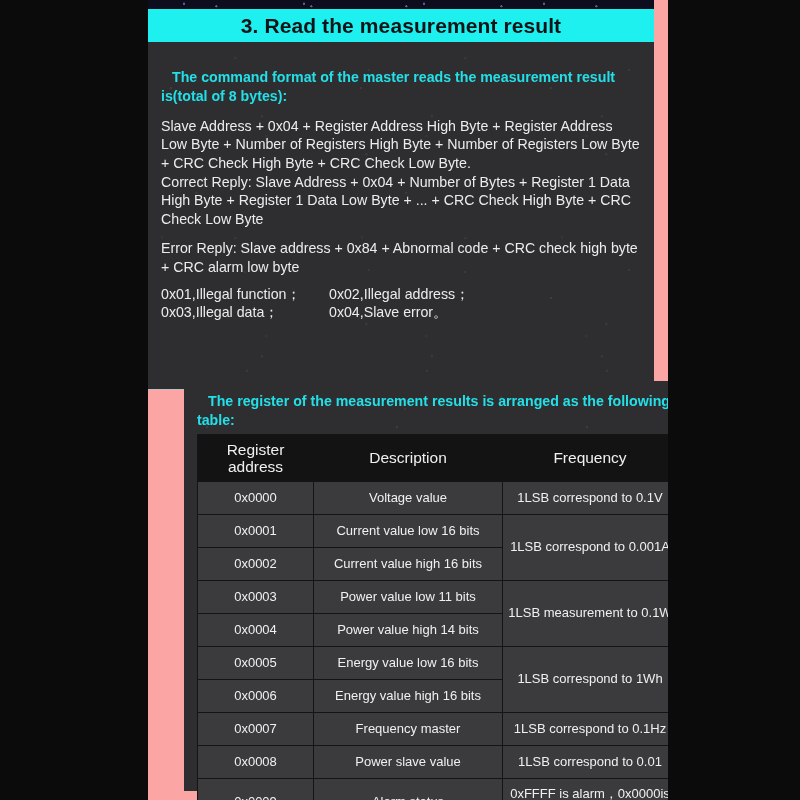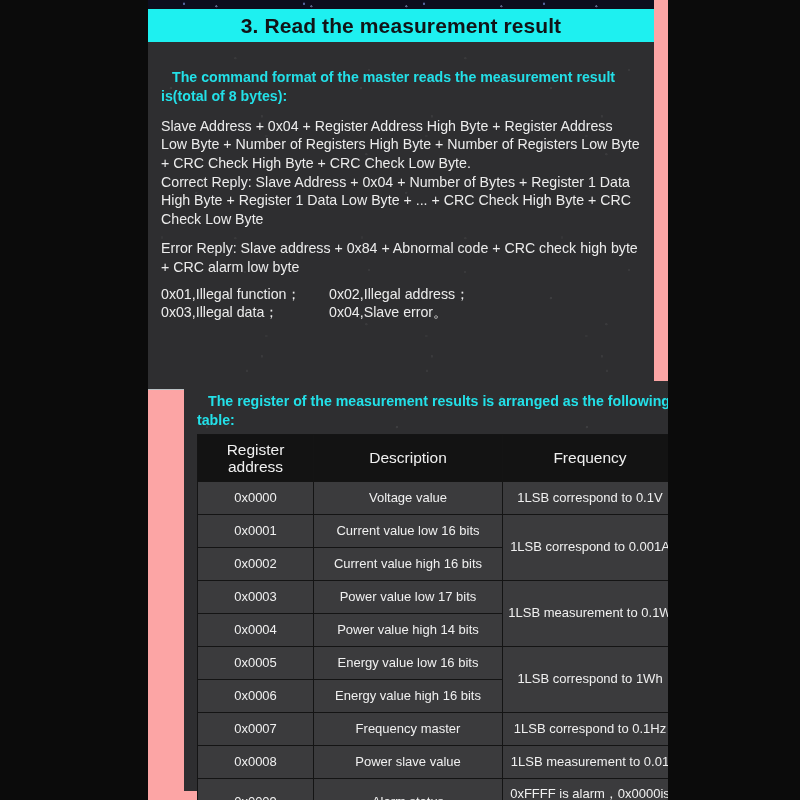--- a/index.html
+++ b/index.html
@@ -261,21 +261,21 @@
                 <td>0x0001</td>
                 <td>Current value low 16 bits</td>
                 <td rowspan="2" class="res-span">1LSB correspond to 0.001A</td>
               </tr>
               <tr>
                 <td>0x0002</td>
                 <td>Current value high 16 bits</td>
               </tr>
               <tr>
                 <td>0x0003</td>
-                <td>Power value low 17 bits</td>
+                <td>Power value low 11 bits</td>
                 <td rowspan="2" class="res-span">1LSB measurement to 0.1W</td>
               </tr>
               <tr>
                 <td>0x0004</td>
                 <td>Power value high 14 bits</td>
               </tr>
               <tr>
                 <td>0x0005</td>
                 <td>Energy value low 16 bits</td>
                 <td rowspan="2" class="res-span">1LSB correspond to 1Wh</td>
@@ -285,21 +285,21 @@
                 <td>Energy value high 16 bits</td>
               </tr>
               <tr>
                 <td>0x0007</td>
                 <td>Frequency master</td>
                 <td>1LSB correspond to 0.1Hz</td>
               </tr>
               <tr>
                 <td>0x0008</td>
                 <td>Power slave value</td>
-                <td>1LSB measurement to 0.01</td>
+                <td>1LSB correspond to 0.01</td>
               </tr>
               <tr class="tall">
                 <td>0x0009</td>
                 <td>Alarm status</td>
                 <td>0xFFFF is alarm，0x0000is not alarm</td>
               </tr>
             </tbody>
         </table>
       </div>
     </div>

